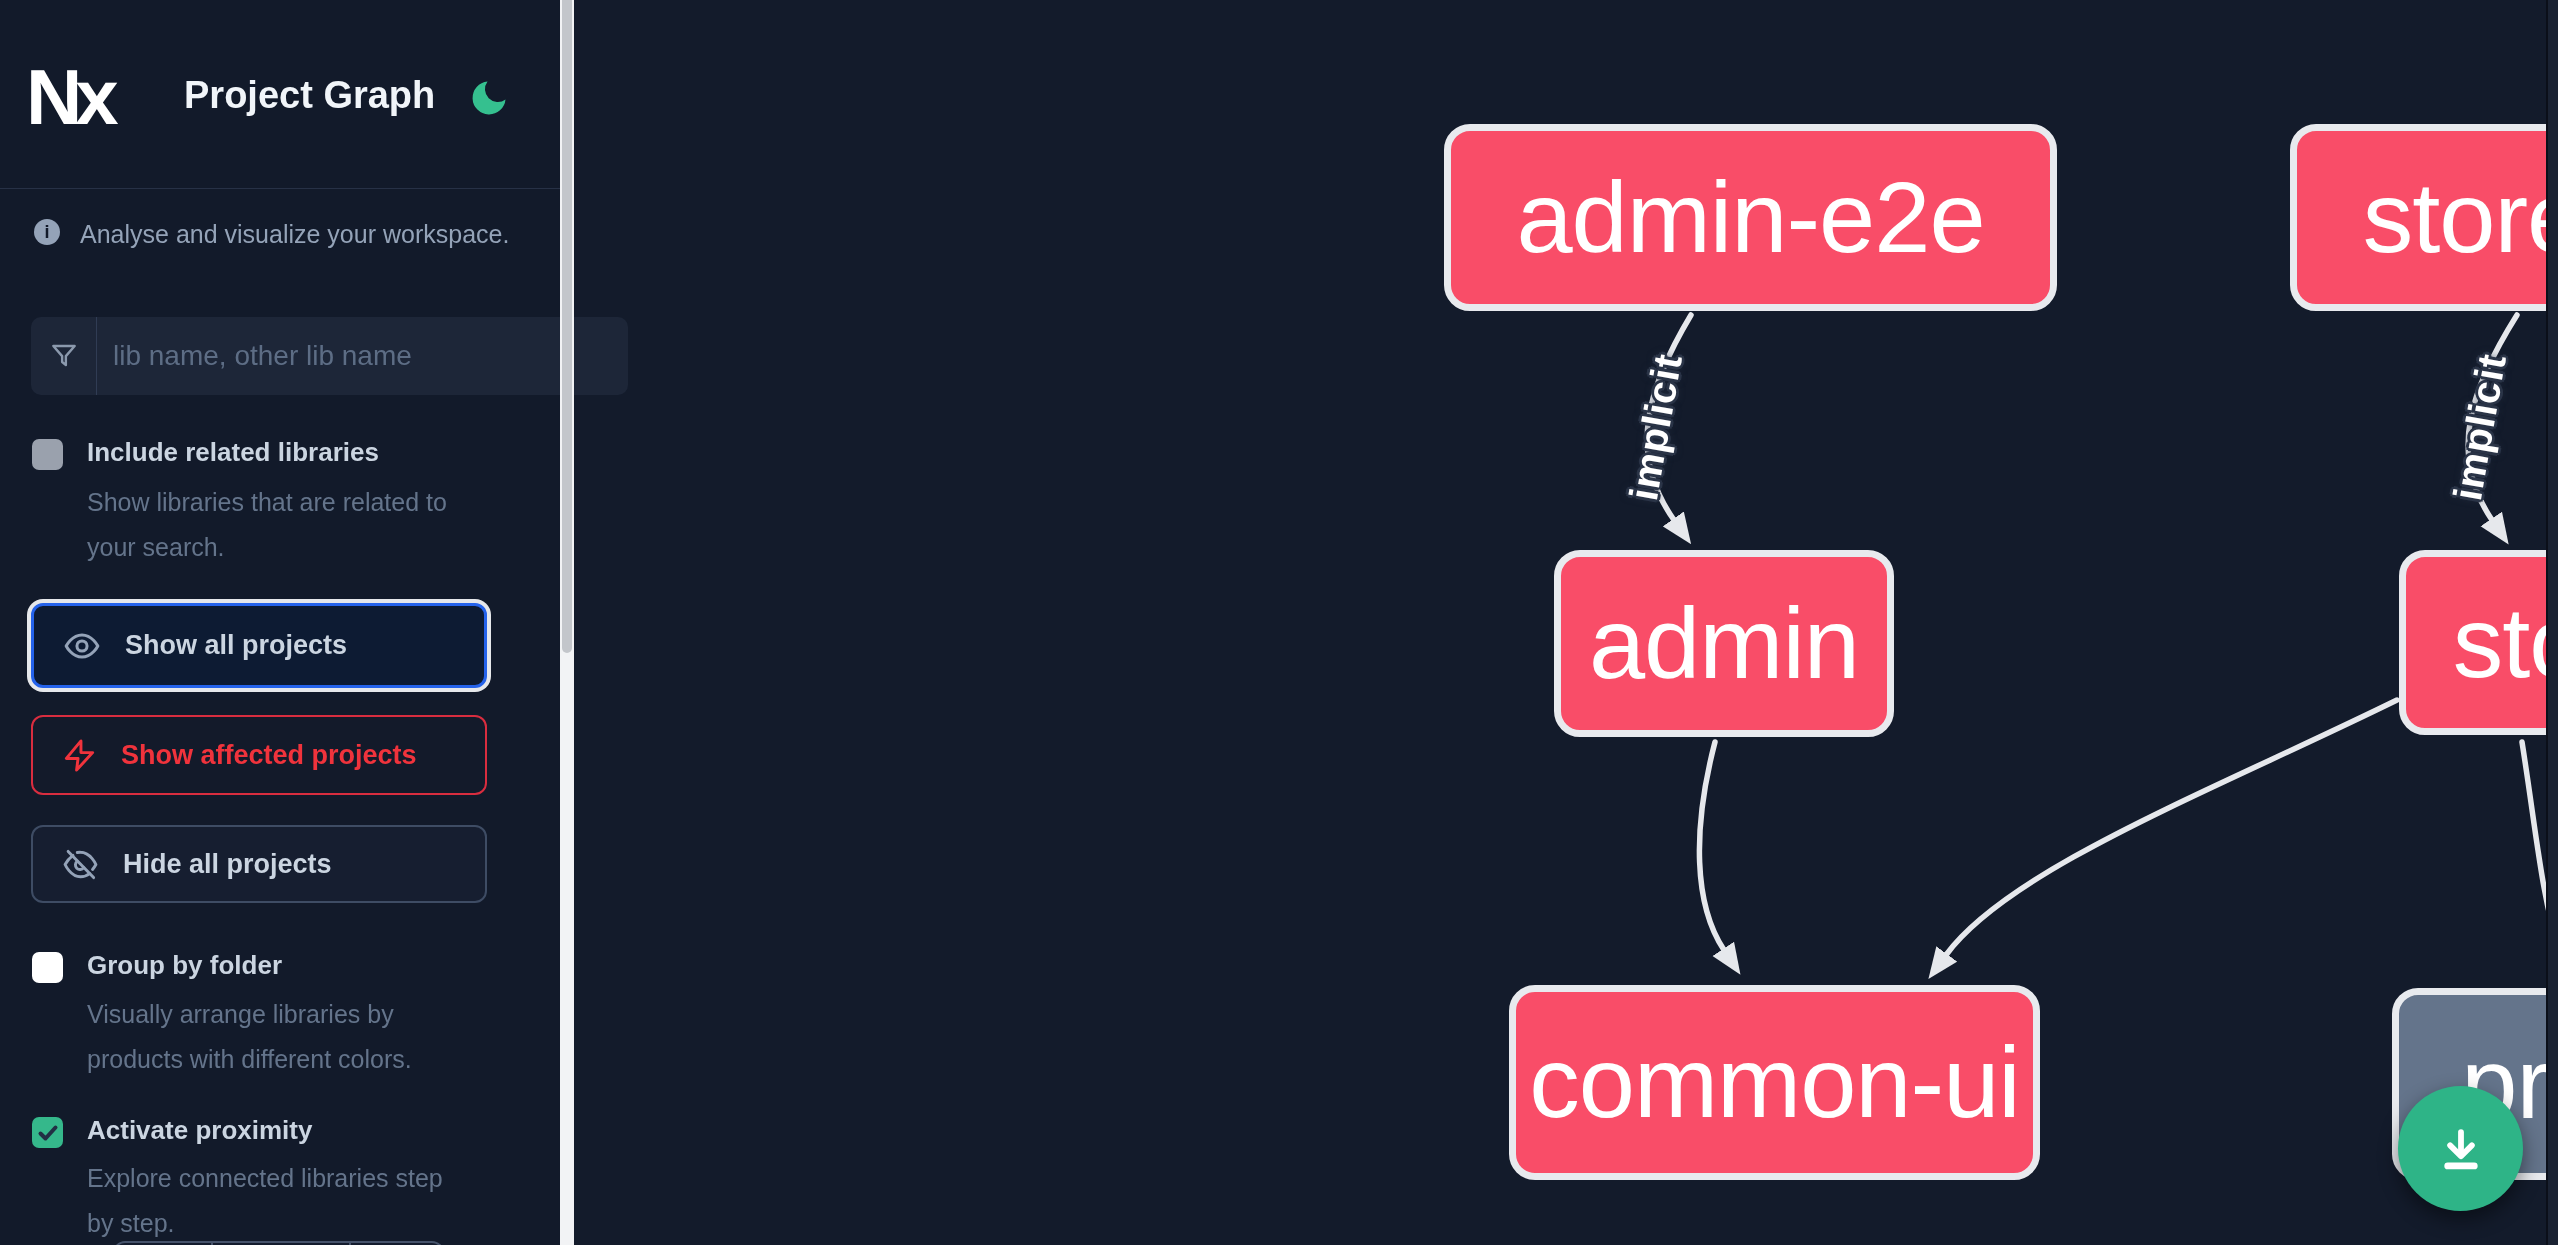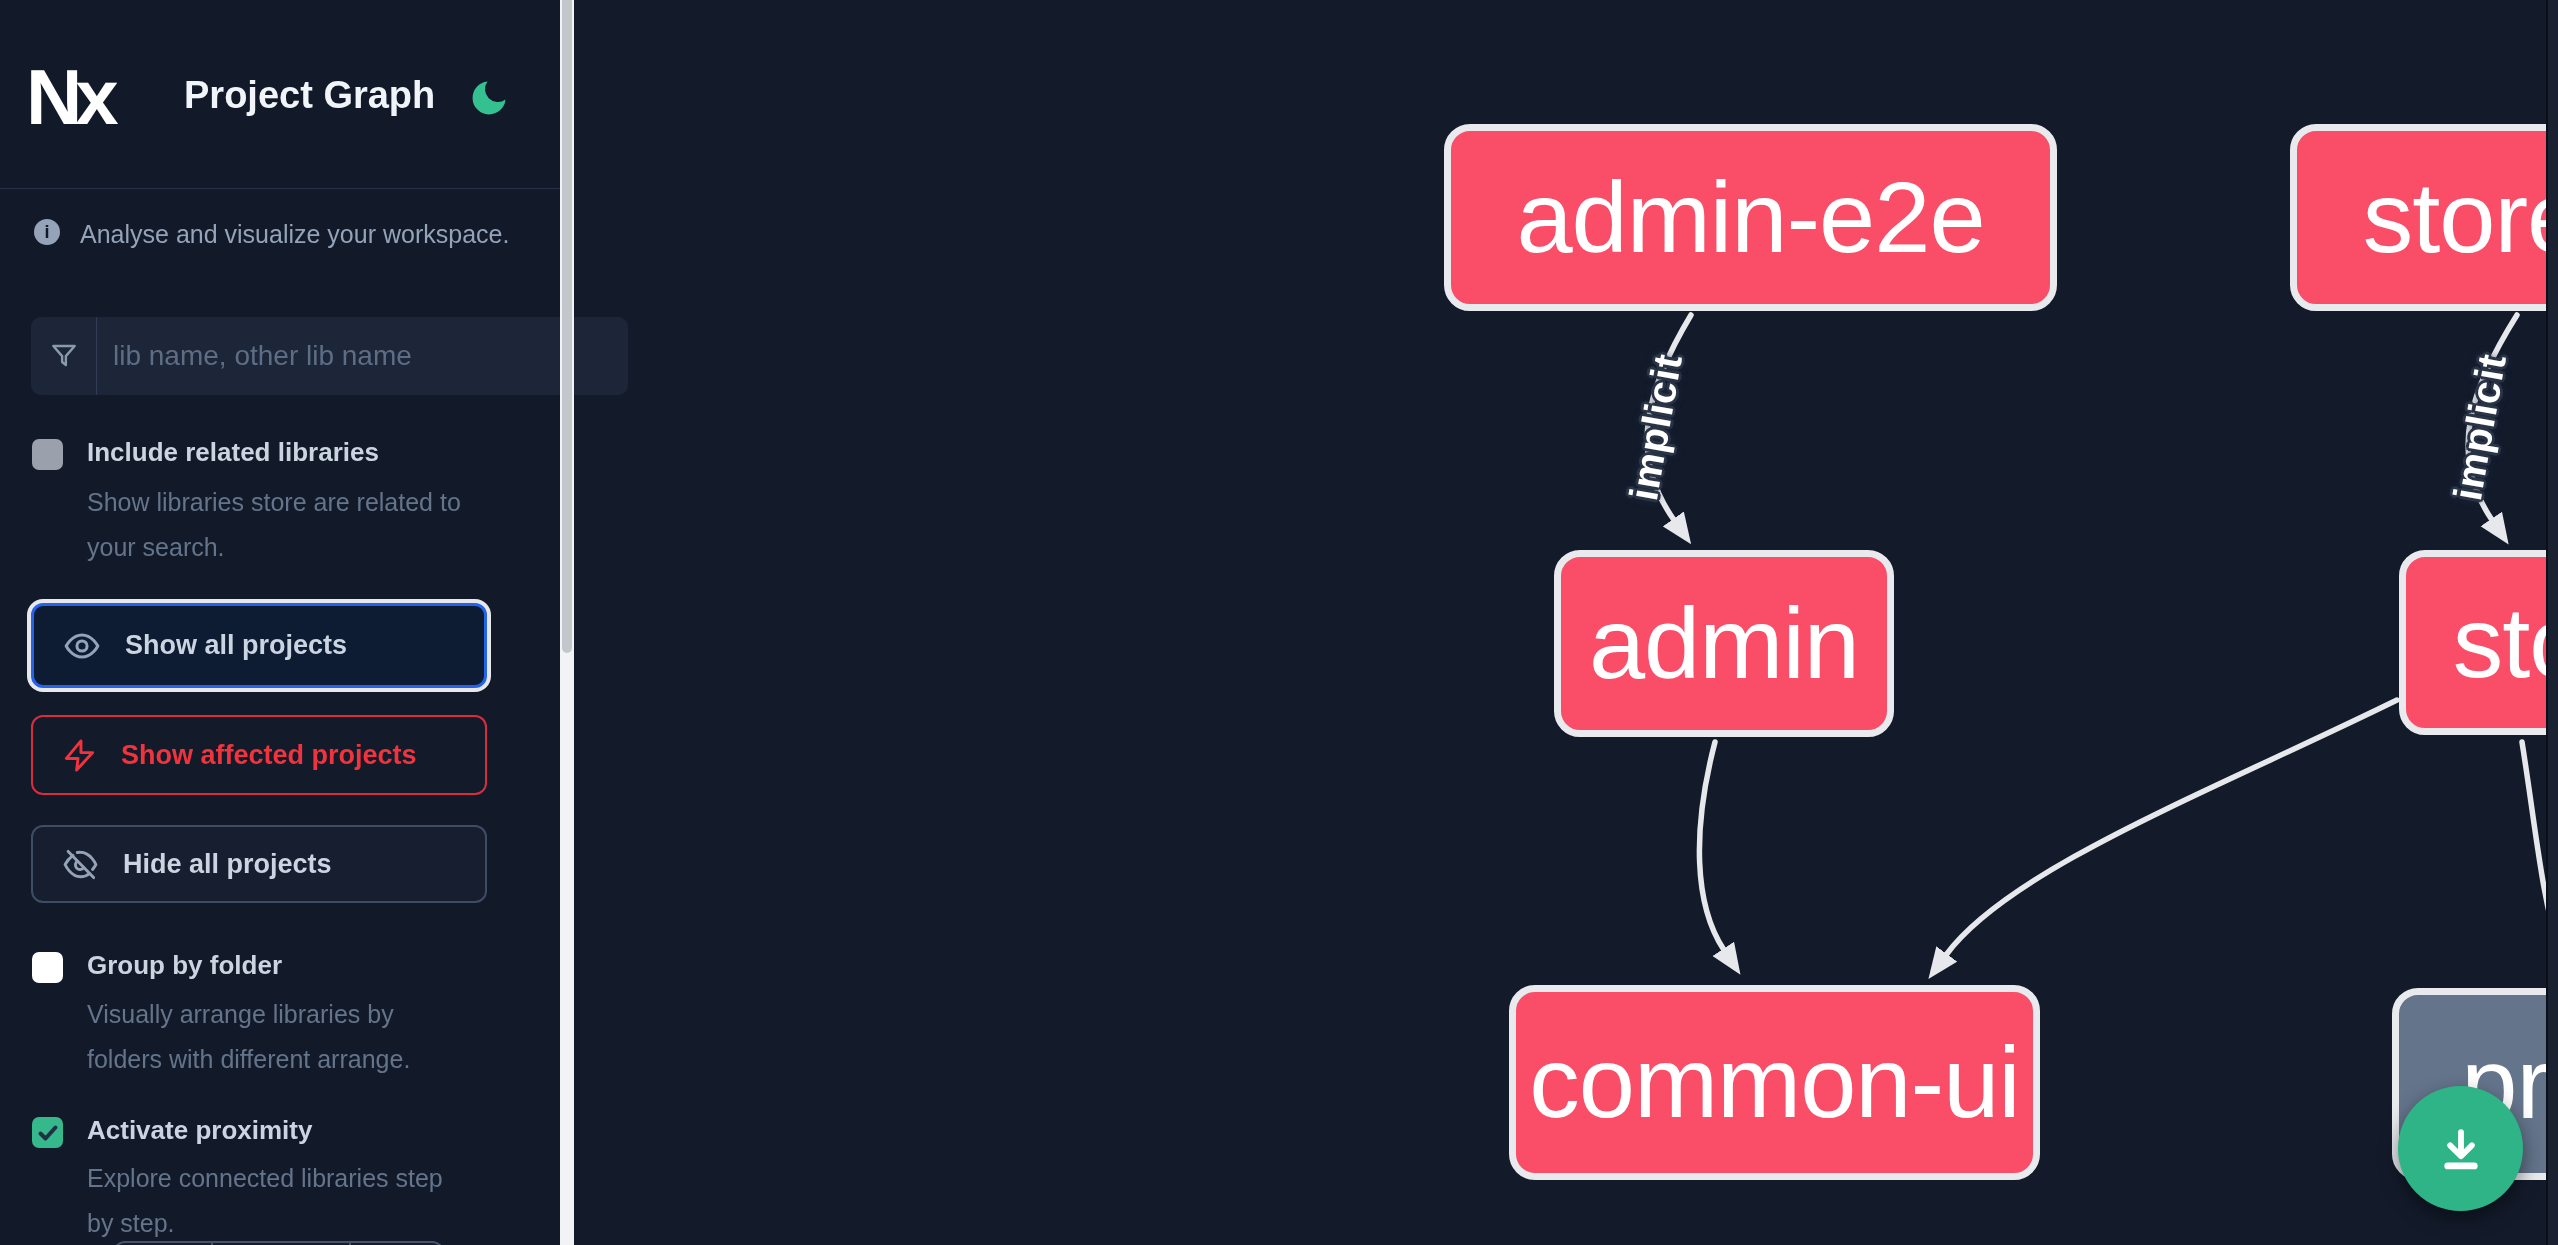--- a/index.html
+++ b/index.html
@@ -172,21 +172,21 @@
         <path d="M4 4.5 h16 l-6.6 7.6 v6.6 l-2.8 -2.2 v-4.4 z"></path>
       </svg>
     </div>
     <input class="search-input" type="text" placeholder="lib name, other lib name" style="">
   </div>
 
   <div class="toggle-row" style="top:437px;">
     <div class="checkbox cb-disabled"></div>
     <div class="toggle-label">Include related libraries</div>
     <div class="toggle-desc" style="top:43px;">
-      <div>Show libraries store are related to</div>
+      <div>Show libraries that are related to</div>
       <div>your search.</div>
     </div>
   </div>
 
   <div class="action-btn btn-show-all">
     <span class="btn-icon">
       <svg width="38" height="38" viewBox="0 0 24 24" fill="none" stroke="#94a3b8" stroke-width="1.9" stroke-linecap="round" stroke-linejoin="round">
         <path d="M2 12 s3.5-7 10-7 10 7 10 7 -3.5 7 -10 7 -10-7 -10-7 z"></path>
         <circle cx="12" cy="12" r="3.2"></circle>
       </svg>
@@ -213,21 +213,21 @@
       </svg>
     </span>
     <span class="btn-label">Hide all projects</span>
   </div>
 
   <div class="toggle-row" style="top:950px;">
     <div class="checkbox cb-white"></div>
     <div class="toggle-label">Group by folder</div>
     <div class="toggle-desc" style="top:42px;">
       <div>Visually arrange libraries by</div>
-      <div>folders with different arrange.</div>
+      <div>products with different colors.</div>
     </div>
   </div>
 
   <div class="toggle-row" style="top:1115px;">
     <div class="checkbox cb-green">
       <svg width="24" height="24" viewBox="0 0 24 24" fill="none" stroke="#223044" stroke-width="4" stroke-linecap="round" stroke-linejoin="round">
         <polyline points="4.5 12.5 9.5 17.5 19.5 6.5"></polyline>
       </svg>
     </div>
     <div class="toggle-label">Activate proximity</div>

